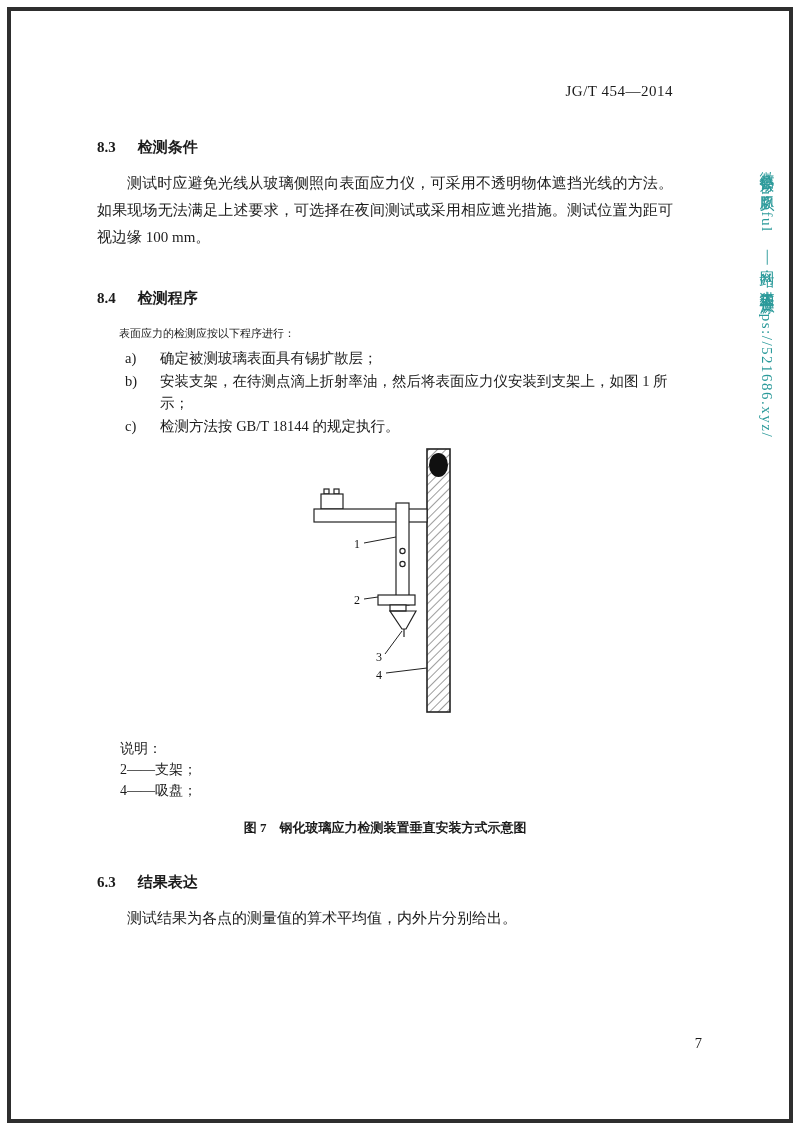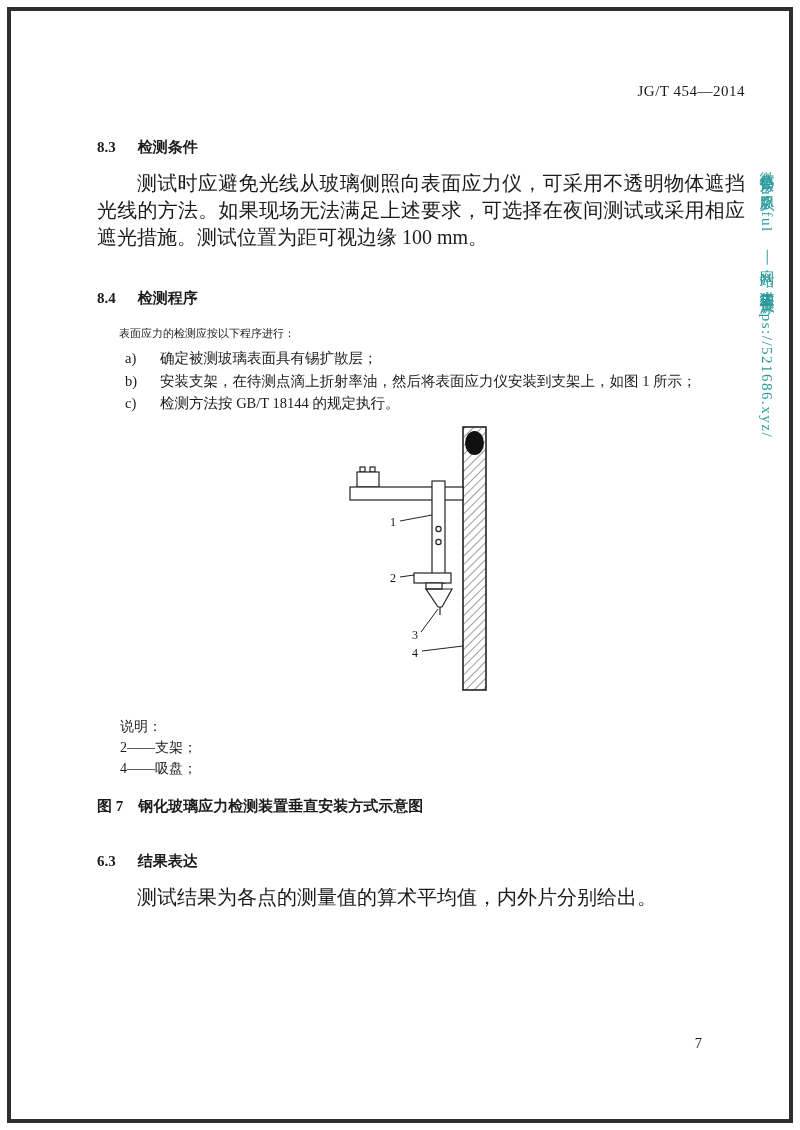--- a/index.html
+++ b/index.html
@@ -9,36 +9,36 @@
     color:#1b1b1b;
     position:relative;
     overflow:hidden;
   }
   .frame {
     position:absolute; inset:7px;
     border:4px solid #2e2e2e;
   }
   .inner {
     position:absolute; inset:11px;
-    padding:72px 44px 0 86px;
+    padding:72px 116px 0 86px;
   }
   .header-right {
     text-align:right;
     font-size:15px;
     letter-spacing:0.5px;
   }
   .heading {
     margin-top:38px;
     font-weight:bold;
     font-size:15px;
   }
   .heading .num { margin-right:22px; }
   .para {
     margin-top:13px;
-    font-size:20px;
+    font-size:15px;
     line-height:27px;
     text-align:justify;
     text-indent:2em;
   }
   .intro {
     margin-top:13px;
     font-size:11px;
     line-height:24px;
     text-indent:2em;
   }
@@ -56,23 +56,23 @@
   }
   .figure-wrap svg { margin-left:14px; display:inline-block; }
   .legend {
     margin-top:17px;
     margin-left:23px;
     font-size:14px;
     line-height:21px;
   }
   .caption {
     margin-top:18px;
-    text-align:left;
+    text-align:center;
     font-weight:bold;
-    font-size:15px;
+    font-size:13px;
   }
   .s85-heading { margin-top:36px; }
   .page-num {
     position:absolute;
     bottom:78px; right:98px;
     font-size:14.5px;
   }
   .watermark {
     position:absolute;
     top:160px; right:24px;

